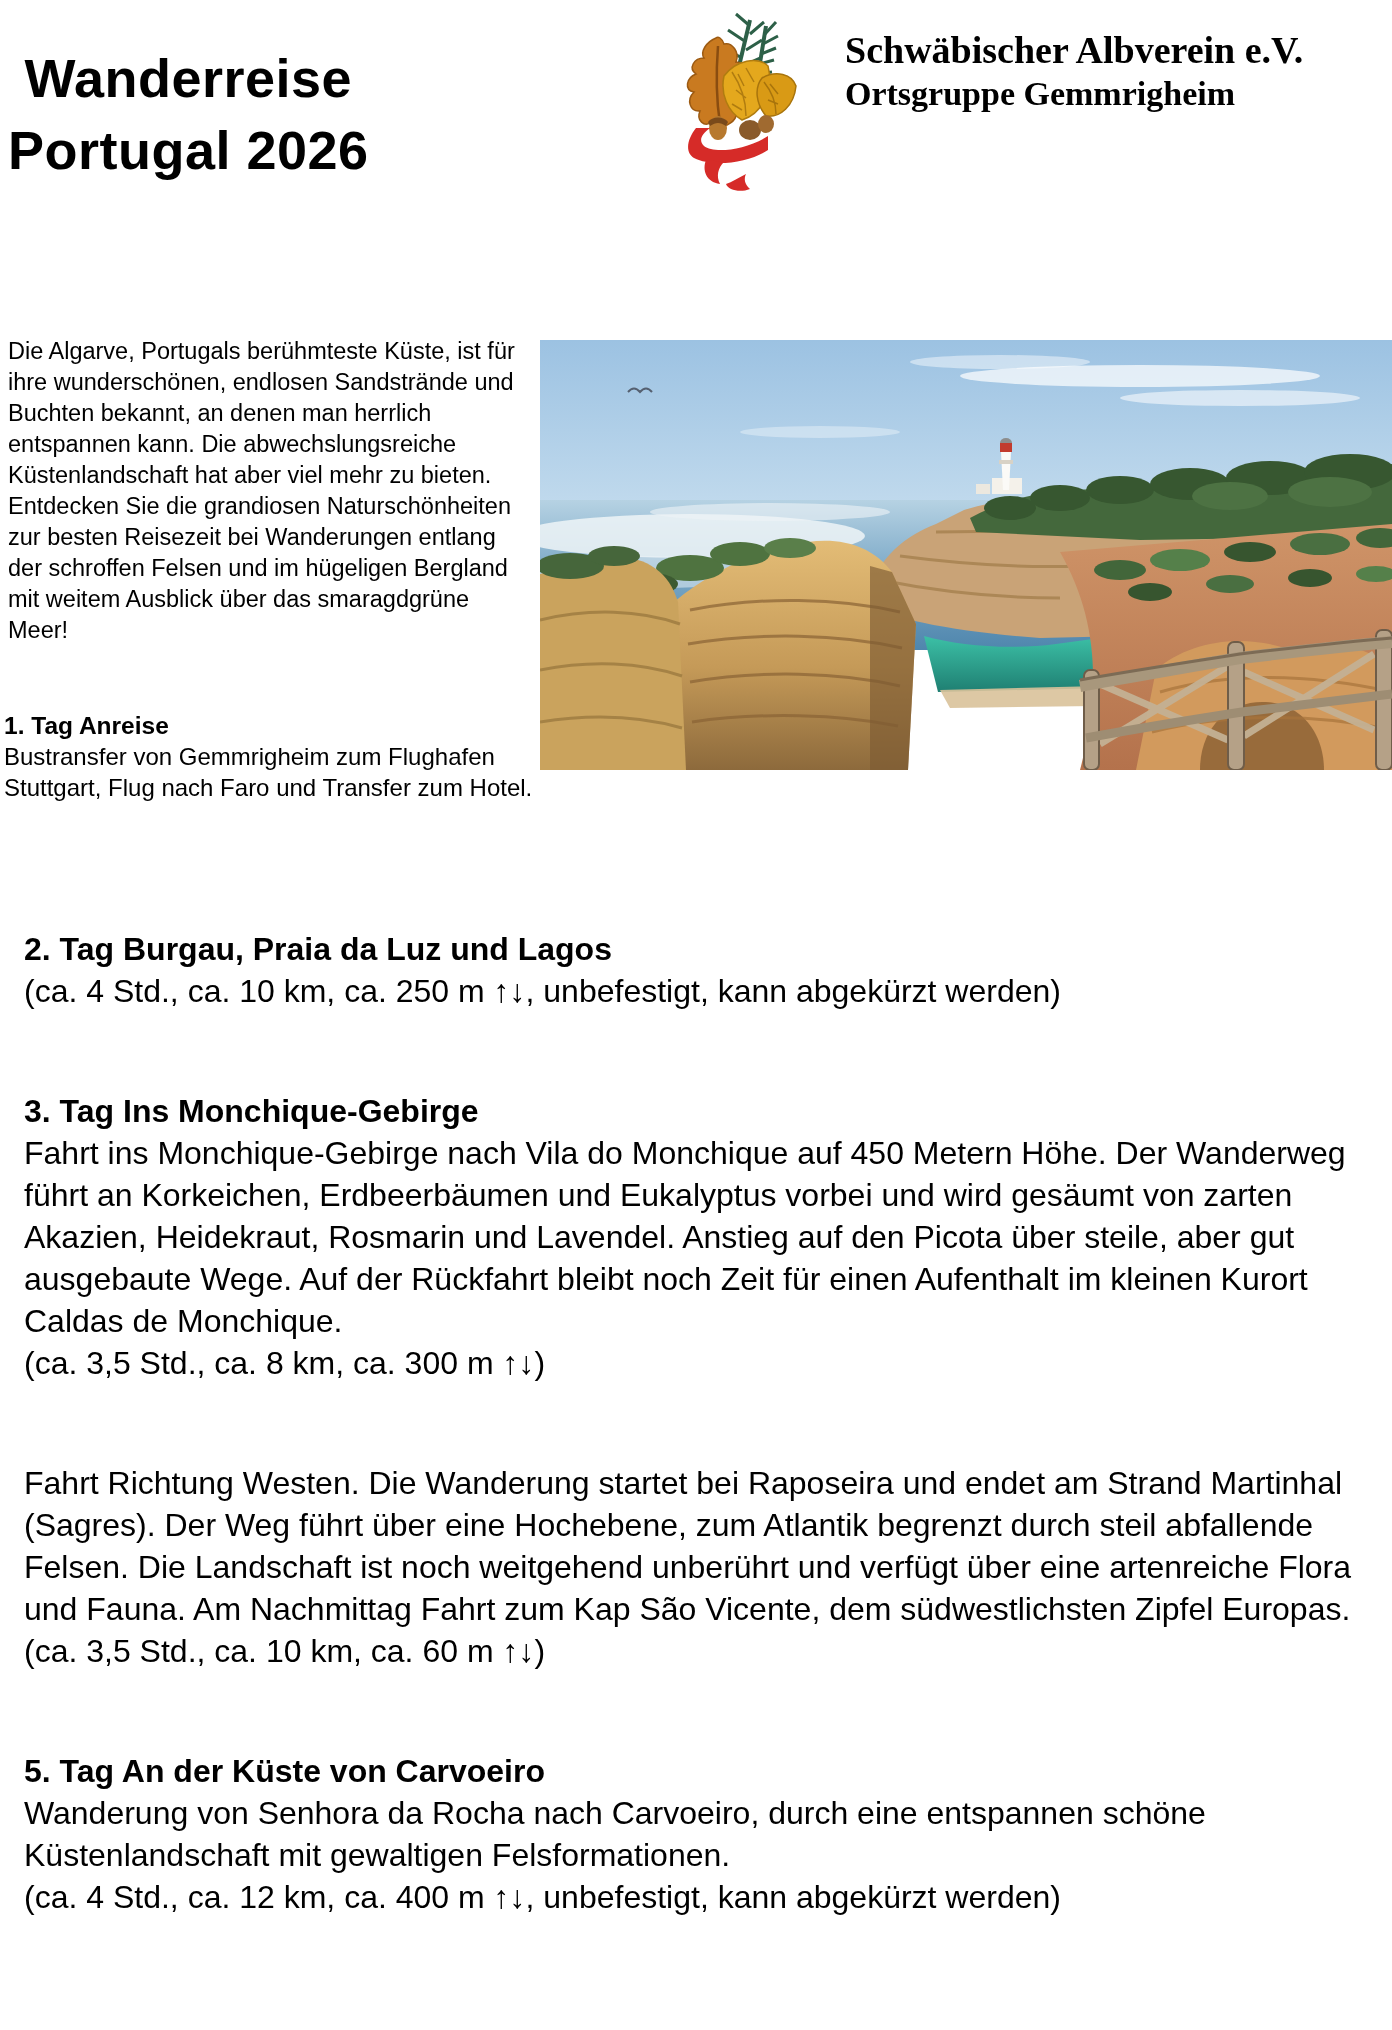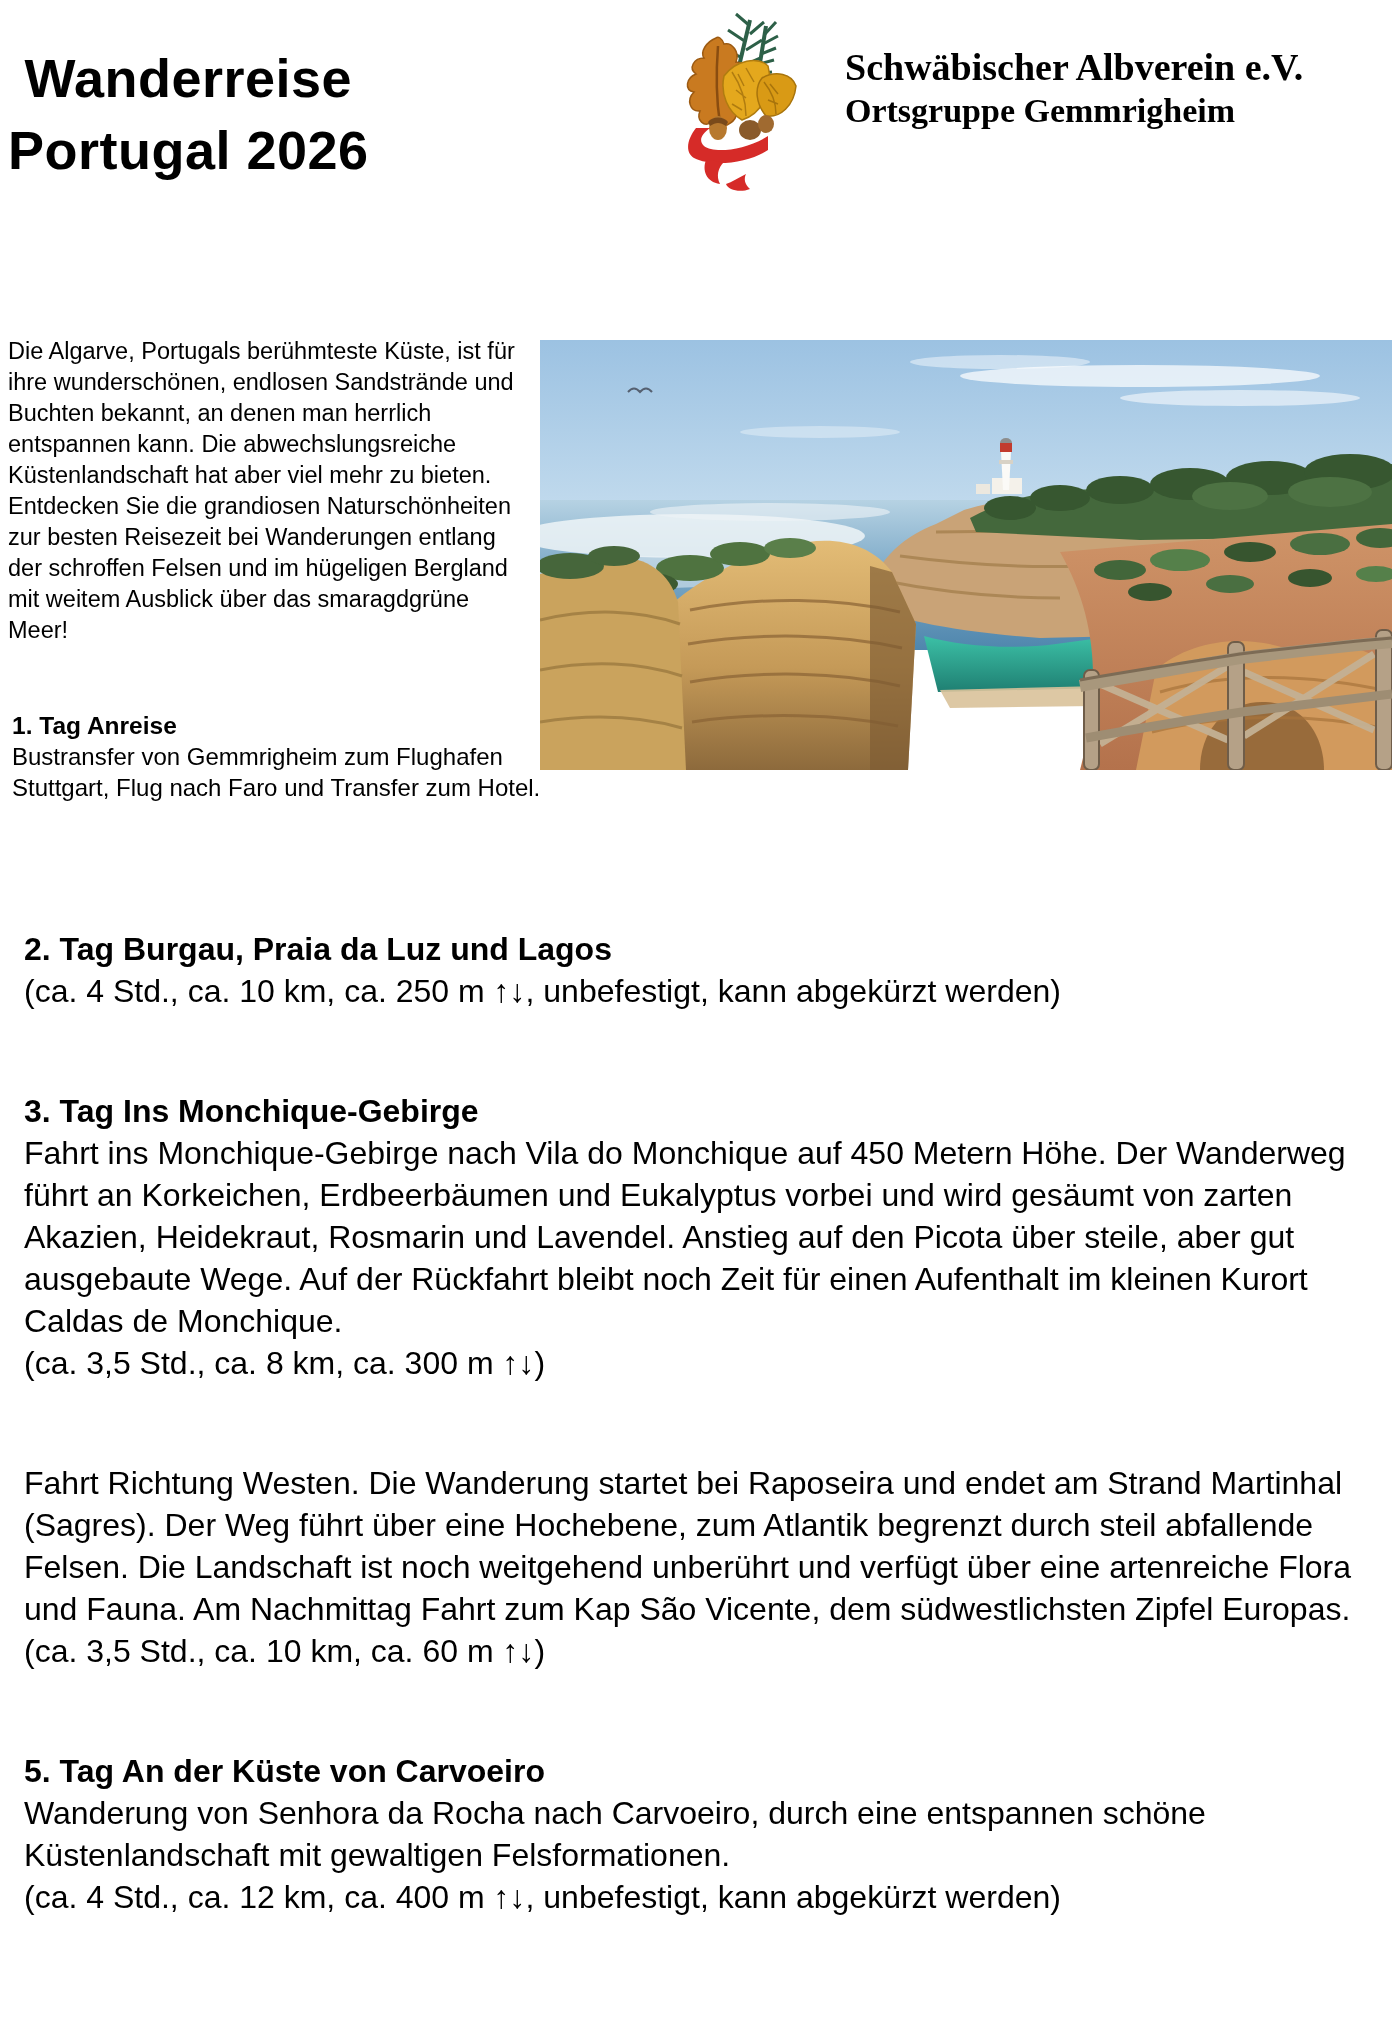--- a/index.html
+++ b/index.html
@@ -5,31 +5,31 @@
   * { margin:0; padding:0; box-sizing:border-box; }
   html,body { width:1392px; height:2030px; background:#ffffff; overflow:hidden; }
   body { position:relative; font-family:"Liberation Sans", sans-serif; color:#000; }
 
   .title-block { position:absolute; left:8px; top:42px; }
   .title-line { font-weight:bold; font-size:54px; line-height:72px; letter-spacing:0.5px;text-align:center; }
 
   .logo-wrap { position:absolute; left:666px; top:12px; width:158px; height:182px; }
   .logo-wrap svg { width:100%; height:100%; }
 
-  .org-block { position:absolute; left:845px; top:44px; font-family:"Liberation Serif", serif; font-weight:bold; }
+  .org-block { position:absolute; left:845px; top:27px; font-family:"Liberation Serif", serif; font-weight:bold; }
   .org-name { font-size:38px; line-height:46px; }
   .org-group { font-size:34px; line-height:42px; }
 
   .intro { position:absolute; left:8px; top:336px; width:517px;
            font-size:23.5px; line-height:31px; }
 
   .photo-frame { position:absolute; left:540px; top:340px; width:852px; height:430px; overflow:hidden; }
   .photo-frame svg { width:852px; height:430px; display:block; }
 
-  .day1-block { position:absolute; left:12px; top:710px; width:548px;
+  .day1-block { position:absolute; left:4px; top:710px; width:548px;
                 font-size:24px; line-height:31px; }
   .day1-block .day-heading { font-weight:bold; font-size:24.5px; }
 
   .sections { position:absolute; left:12px; top:916px; width:1360px;
               font-size:32px; line-height:42px; }
   .day-section { margin:12px; }
   .day-section + .day-section { margin-top:78px; }
   .sections .day-heading { font-weight:bold; }
 </style>
 </head>

